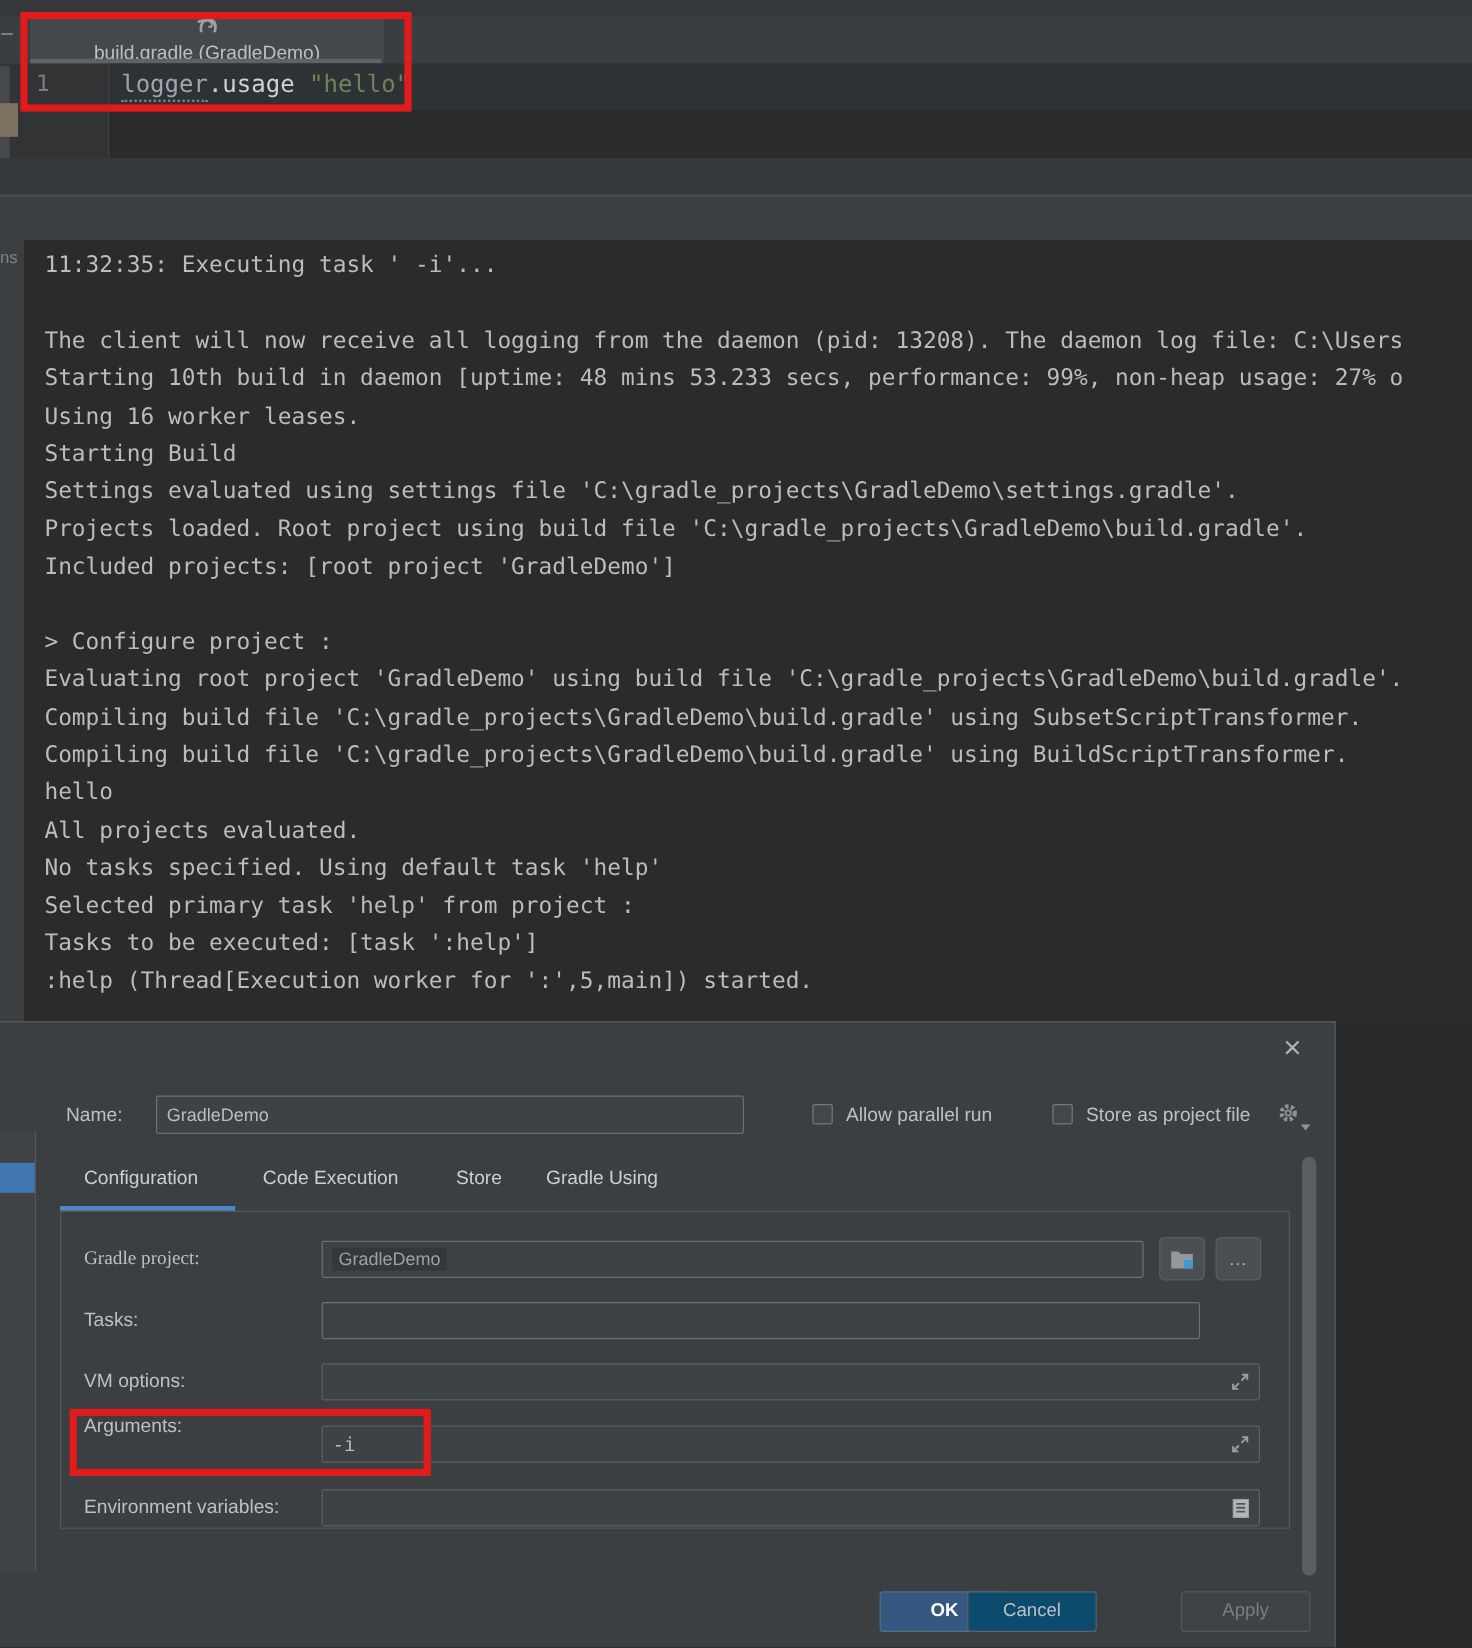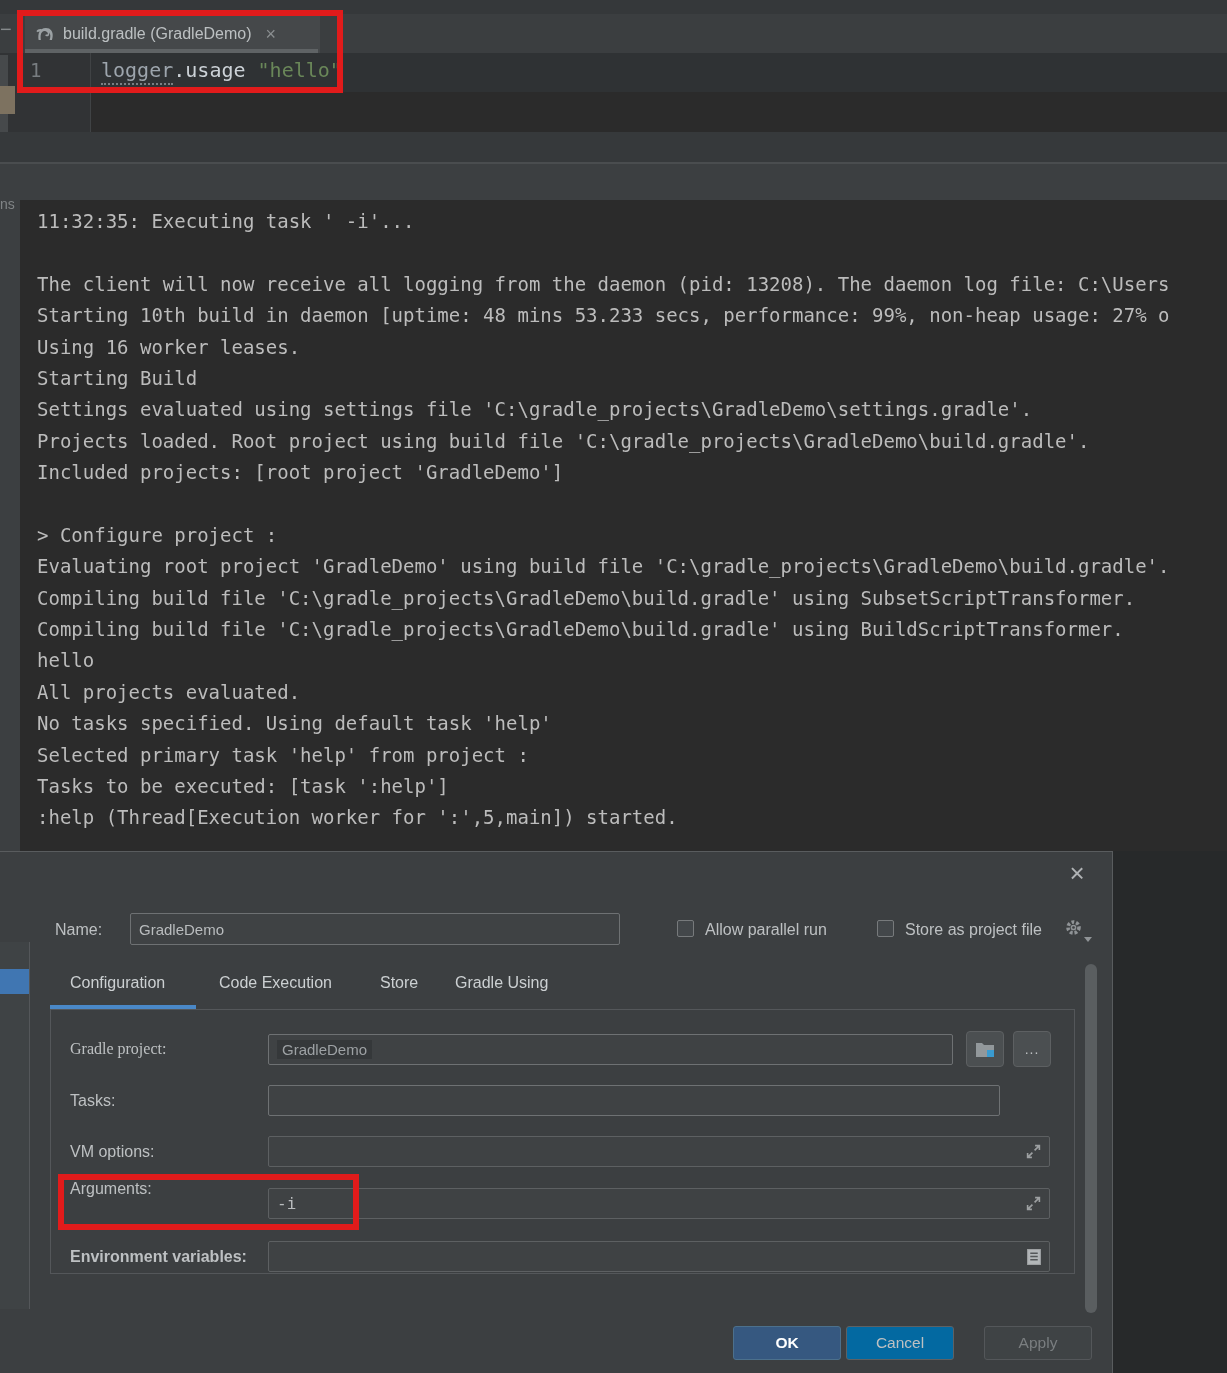--- a/index.html
+++ b/index.html
@@ -9,21 +9,21 @@
     background:#3c3f41; font-family:"Liberation Sans", sans-serif;
   }
   .abs { position:absolute; }
 
   
   .topbar   { left:0; top:0; width:1227px; height:14px; background:#35383a; }
   .tabbar   { left:0; top:14px; width:1227px; height:39px; background:#3b3e40; }
   .minus-frag { left:0; top:18px; color:#85898b; font-size:20px; }
   .tab {
     left:25px; top:14px; width:295px; height:39px; background:#45484a;
-    display:flex; align-items:center; padding:0 10px; gap:8px;
+    display:flex; align-items:center; padding:0 10px; gap:8px;flex-direction:column;
   }
   .tab-title { color:#bcc0c2; font-size:16px; white-space:nowrap; }
   .tab-close { color:#8a8e90; font-size:18px; line-height:1; margin-left:6px; }
   .tab-underline { left:25px; top:49px; width:293px; height:4px; background:#5f6365; }
 
   .gutter      { left:0; top:53px; width:90px; height:79px; background:#313335; }
   .code-area   { left:90px; top:53px; width:1137px; height:79px; background:#2b2b2b; }
   .code-row1   { left:90px; top:53px; width:1137px; height:39px; background:#2f3234; }
   .gutter-sep  { left:90px; top:53px; width:1px; height:79px; background:#404345; }
   .left-edge-strip { left:0; top:55px; width:8px; height:77px; background:#46494b; }
@@ -35,21 +35,21 @@
   .tok-receiver { color:#9da5ad; border-bottom:2px dotted #7a7f83; padding-bottom:1px; }
   .tok-dot, .tok-method { color:#ccd2d7; }
   .tok-string { color:#6a8759; }
 
   .mid-band   { left:0; top:132px; width:1227px; height:30px; background:#36393b; }
   .h-divider  { left:0; top:162px; width:1227px; height:2px; background:#4a4d4f; }
   .toolbar-band { left:0; top:164px; width:1227px; height:36px; background:#3c3f41; }
 
   
   .console-gutter { left:0; top:200px; width:20px; height:651px; background:#3c3f41; }
-  .console-frag { left:0; top:196px; color:#808486; font-size:14px; }
+  .console-frag { left:0; top:206px; color:#808486; font-size:14px; }
   .console { left:20px; top:200px; width:1207px; height:651px; background:#2b2b2b; overflow:hidden; }
   .console-inner { position:absolute; left:17px; top:6px; width:1400px; }
   .console-line {
     height:31.4px; color:#bcbcbc; font-family:"DejaVu Sans Mono", monospace;
     font-size:19px; white-space:pre; line-height:31.4px;
   }
 
   
   .red-box-1 { left:17px; top:10px; width:326px; height:83px; border:6px solid #e11b1b; z-index:60; }
   .red-box-2 { left:58px; top:1174px; width:301px; height:56px; border:6px solid #e11b1b; z-index:60; }
@@ -80,21 +80,21 @@
     border-left:4px solid transparent; border-right:4px solid transparent; border-top:5px solid #8f9396; }
 
   .dlg-tab { top:122px; color:#ccd0d2; font-size:16px; white-space:nowrap; }
   .dlg-tab-underline { left:50px; top:153px; width:146px; height:4px; background:#4a88c7; }
   .groupbox { left:50px; top:157px; width:1025px; height:265px; border:1px solid #54575a; }
 
   .lbl-gradle-project { left:70px; top:188px;font-family:Liberation Serif, serif; }
   .lbl-tasks          { left:70px; top:240px; }
   .lbl-vm             { left:70px; top:291px; }
   .lbl-args           { left:70px; top:328px; }
-  .lbl-env            { left:70px; top:396px;font-weight:bold; }
+  .lbl-env            { left:70px; top:396px; }
 
   .fld-gradle-project { left:268px; top:182px; width:685px; height:31px; }
   .fld-tasks          { left:268px; top:233px; width:732px; height:31px; }
   .fld-vm             { left:268px; top:284px; width:782px; height:31px; }
   .fld-args           { left:268px; top:336px; width:782px; height:31px; }
   .fld-env            { left:268px; top:389px; width:782px; height:31px; }
 
   .val-chip { background:#35383a; color:#9da1a4; padding:1px 5px; font-size:15px; }
   .mono-val { font-family:"DejaVu Sans Mono", monospace; font-size:16px; color:#b9bcbe; }
   .field-icon-right { margin-left:auto; display:flex; align-items:center; }
@@ -108,21 +108,21 @@
 
   .dlg-scrollbar { left:1085px; top:112px; width:12px; height:349px; background:#5a5e60; border-radius:6px; }
   .mini-panel { left:0; top:90px; width:30px; height:367px; background:#3f4345; border-right:1px solid #54575a; }
   .mini-selected { position:absolute; left:0; top:27px; width:29px; height:25px; background:#4076b2; }
 
   .dlg-btn {
     top:474px; width:108px; height:34px; border-radius:3px;
     display:flex; align-items:center; justify-content:center; font-size:15.5px;
   }
   .btn-ok     { left:733px; background:#365880; border:1px solid #4c708c; color:#ffffff; font-weight:bold; }
-  .btn-cancel { left:846px; background:#0369a1; border:1px solid #5e6163; color:#bdc0c2; }
+  .btn-cancel { left:806px; background:#0c4a6e; border:1px solid #5e6163; color:#bdc0c2; }
   .btn-apply  { left:984px; background:#3f4345; border:1px solid #54575a; color:#7a7e80; }
 </style>
 </head>
 <body>
 
 <div id="root">
 
   <div class="abs topbar"></div>
   <div class="abs tabbar"></div>
   <div class="abs minus-frag">−</div>

